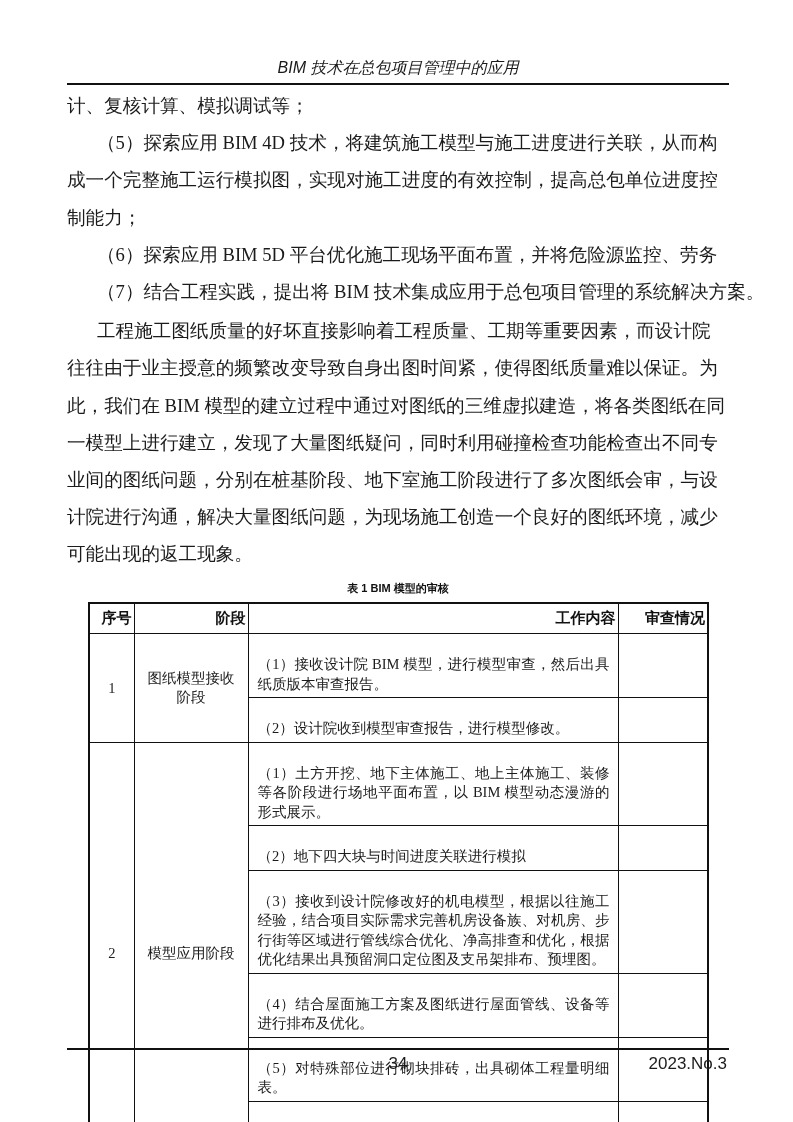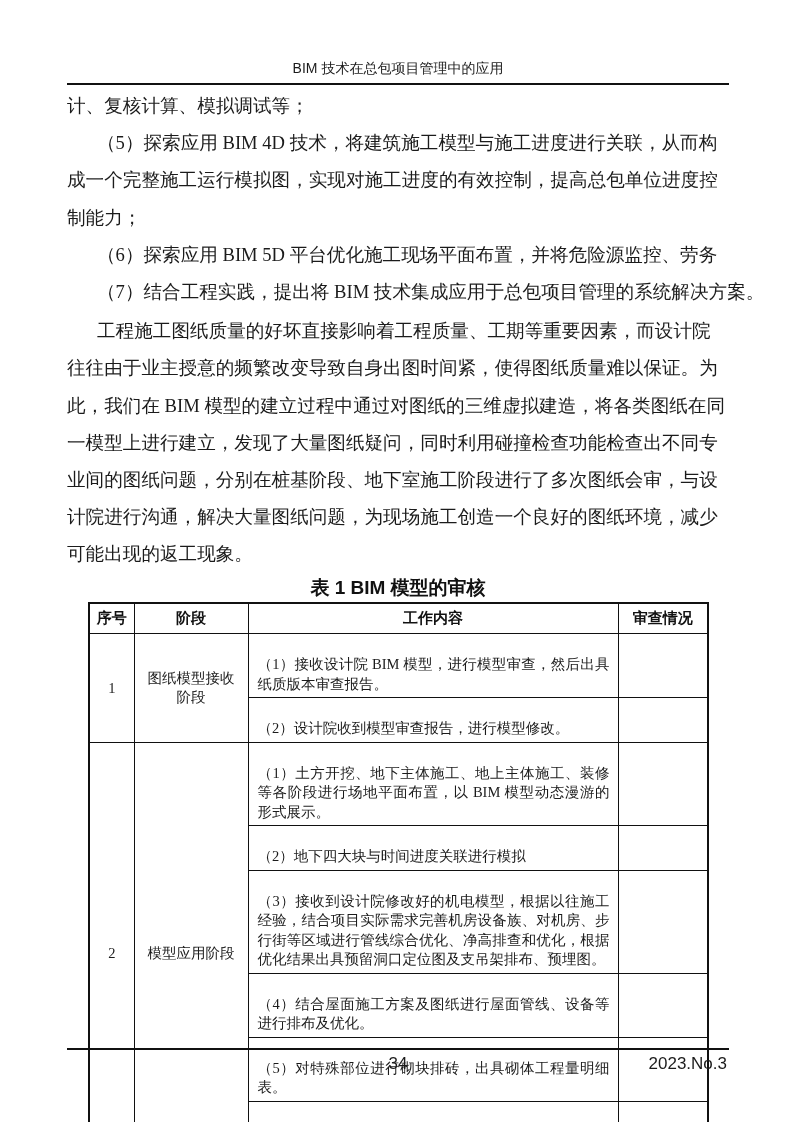--- a/index.html
+++ b/index.html
@@ -21,23 +21,24 @@
   }
   
   .page-header {
     padding-top: 58px;
     padding-bottom: 5px;
     border-bottom: 2px solid #111;
     text-align: center;
   }
   .page-header .title {
     font-family: "Liberation Sans", "DejaVu Sans", sans-serif;
-    font-size: 14px;
+    font-size: 16px;
     line-height: 20px;
     color: #1b1b1b;
+    font-style: italic;
   }
   
   .paras { margin-top: 2px; }
   .para .line {
     height: 37.2px;
     line-height: 37.2px;
     font-size: 18.6px;
     white-space: nowrap;
     color: #1b1b1b;
   }
@@ -54,21 +55,21 @@
   }
   .section-heading .sec-no { margin-right: 16px; }
   
   .table-caption {
     margin-top: 4px;
     height: 24px;
     line-height: 24px;
     text-align: center;
     font-family: "Liberation Sans", "DejaVu Sans", sans-serif;
     font-weight: 600;
-    font-size: 19px;
+    font-size: 11px;
     color: #111;
   }
   
   table.review-table {
     margin-top: 2px;
     margin-left: 21px;
     border-collapse: collapse;
     border: 2px solid #111;
     table-layout: fixed;
     width: 619px;
@@ -79,21 +80,21 @@
   table.review-table col.c-stage { width: 114px; }
   table.review-table col.c-work  { width: 370px; }
   table.review-table col.c-review{ width: 90px; }
   table.review-table th, table.review-table td {
     border: 1px solid #111;
   }
   table.review-table th {
     font-family: "Liberation Sans", "DejaVu Sans", sans-serif;
     font-weight: bold;
     font-size: 15px;
-    text-align: center;
+    text-align: right;
     padding: 5px 2px;
     color: #111;
   }
   td.no-cell, td.stage-cell {
     text-align: center;
     vertical-align: middle;
     padding: 3px 8px;
     line-height: 19px;
   }
   td.work-cell {

